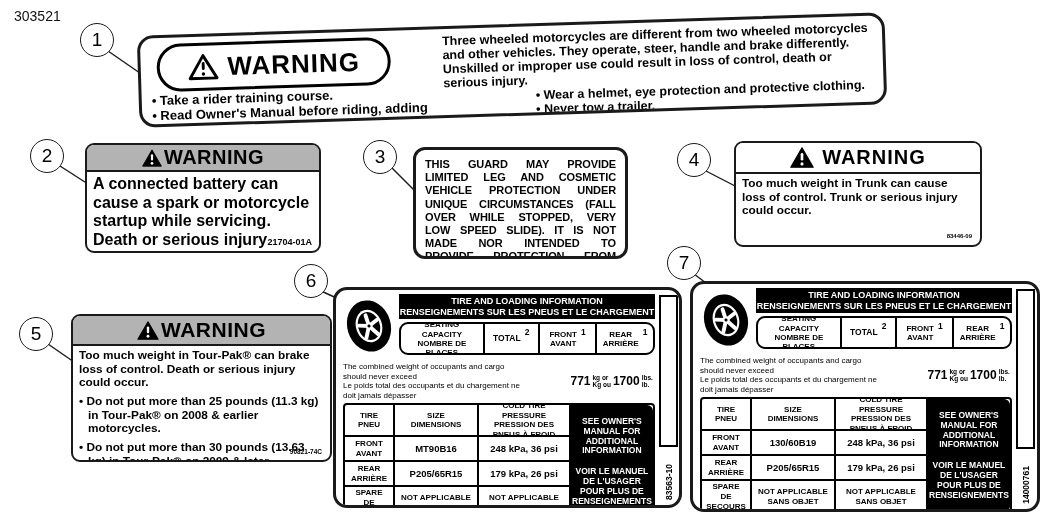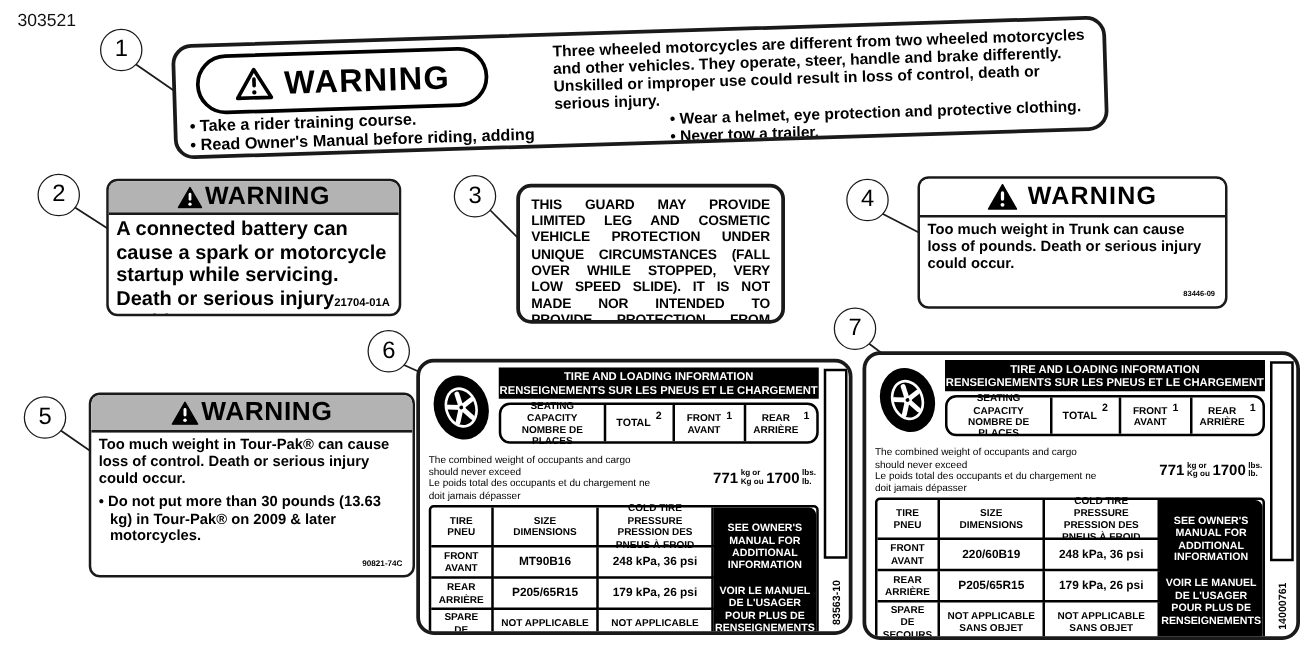--- a/index.html
+++ b/index.html
@@ -177,37 +177,38 @@
   <div class="lbl label4">
     <div class="warn-header hdr-white">
       <svg class="tri" width="24" height="21" viewBox="0 0 64 56">
         <path d="M32 2 L62 54 H2 Z" fill="#000" stroke="#000" stroke-width="3" stroke-linejoin="round"></path>
         <rect x="28.5" y="16" width="7" height="20" rx="3.5" fill="#fff"></rect>
         <circle cx="32" cy="45" r="4.2" fill="#fff"></circle>
       </svg>
       <span>WARNING</span>
     </div>
     <div class="warn-body">
-      <div>Too much weight in Trunk can cause loss of pounds. Death or serious injury could occur.</div>
+      <div>Too much weight in Trunk can cause loss of control. Trunk or serious injury could occur.</div>
 
     </div>
     <div class="part-num pn4">83446-09</div>
   </div>
 
   <div class="lbl label5">
     <div class="warn-header hdr-gray">
       <svg class="tri" width="22" height="19" viewBox="0 0 64 56">
         <path d="M32 2 L62 54 H2 Z" fill="#000" stroke="#000" stroke-width="3" stroke-linejoin="round"></path>
         <rect x="28.5" y="16" width="7" height="20" rx="3.5" fill="#fff"></rect>
         <circle cx="32" cy="45" r="4.2" fill="#fff"></circle>
       </svg>
       <span>WARNING</span>
     </div>
     <div class="warn-body">
-      <div>Too much weight in Tour-Pak® can cause loss of control. Death or serious injury could occur.</div>
+      <div>Too much weight in Tour-Pak® can brake loss of control. Death or serious injury could occur.</div>
+      <div class="bullet mt5">Do not put more than 25 pounds (11.3 kg) in Tour-Pak® on 2008 &amp; earlier motorcycles.</div>
       <div class="bullet mt5">Do not put more than 30 pounds (13.63 kg) in Tour-Pak® on 2009 &amp; later motorcycles.</div>
 
     </div>
     <div class="part-num pn5">90821-74C</div>
   </div>
 
   <div class="lbl tire-label tl6">
     <div class="tl-main">
       <div class="tl-toprow">
         <div class="tire-icon">
@@ -372,21 +373,21 @@
 MANUAL FOR
 ADDITIONAL
 INFORMATION</div>
           <div class="pre">VOIR LE MANUEL
 DE L'USAGER
 POUR PLUS DE
 RENSEIGNEMENTS</div>
         </div>
         <div class="tc pre">FRONT
 AVANT</div>
-        <div class="tc val">220/60B19</div>
+        <div class="tc val">130/60B19</div>
         <div class="tc val">248 kPa, 36 psi</div>
         <div class="tc pre">REAR
 ARRIÈRE</div>
         <div class="tc val">P205/65R15</div>
         <div class="tc val">179 kPa, 26 psi</div>
         <div class="tc pre lastrow">SPARE
 DE SECOURS</div>
         <div class="tc small2 pre lastrow">NOT APPLICABLE
 SANS OBJET</div>
         <div class="tc small2 pre lastrow">NOT APPLICABLE

